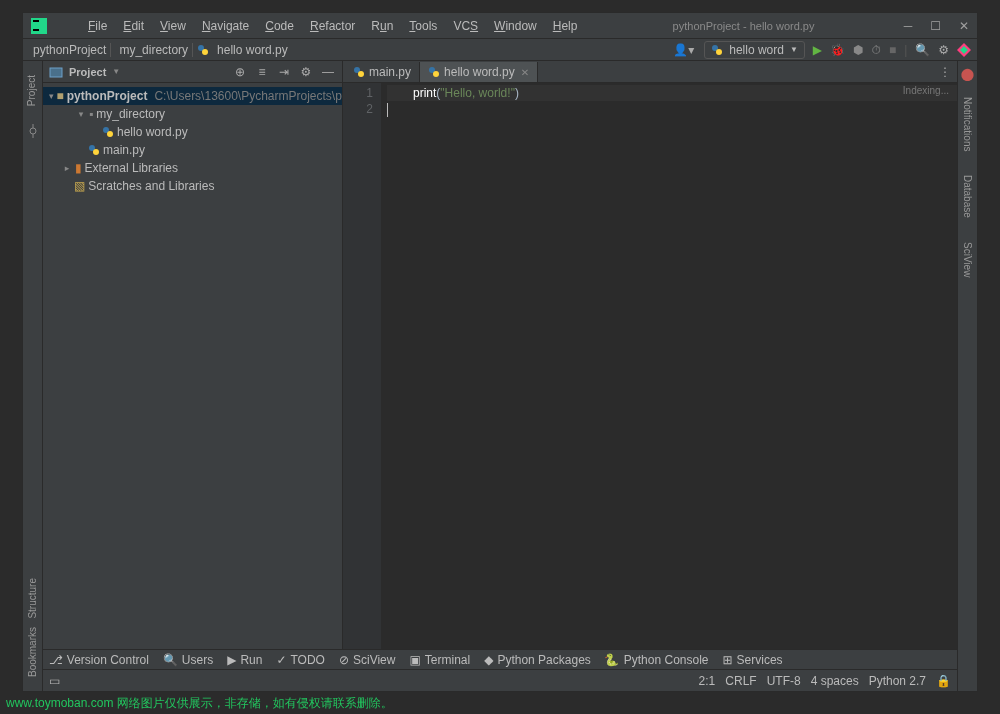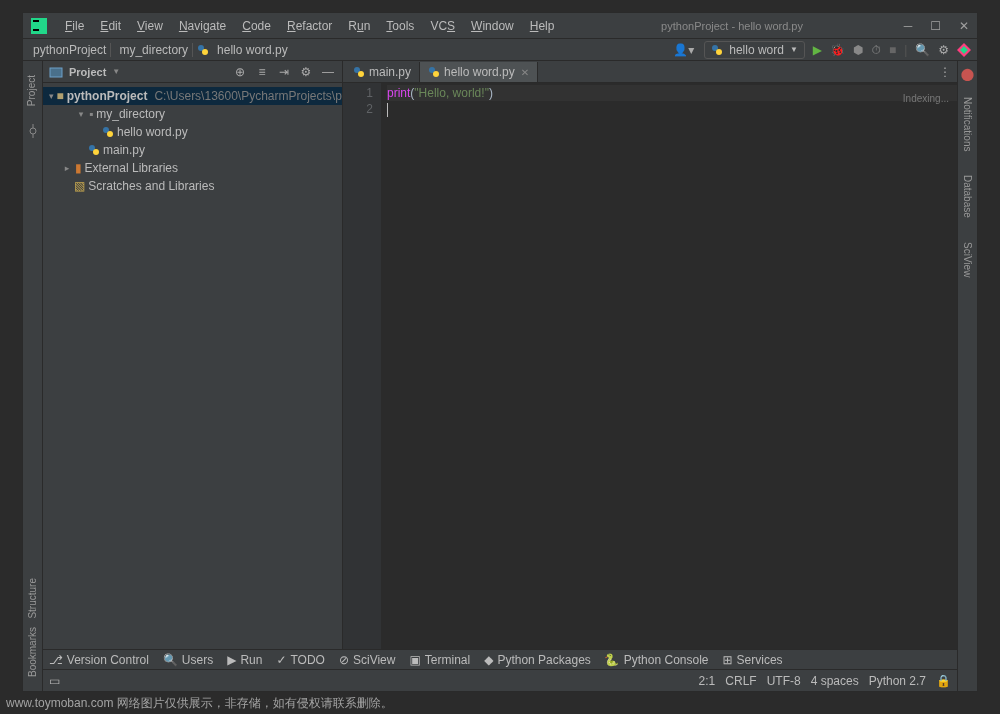--- a/index.html
+++ b/index.html
@@ -2,21 +2,21 @@
 <html><head>
 <meta charset="utf-8">
 <style>
 * { margin: 0; padding: 0; box-sizing: border-box; font-family: "Segoe UI", sans-serif; font-size: 12px; }
 body { background: #2b2b2b; color: #bbbbbb; width: 1000px; height: 714px; overflow: hidden; position: relative; }
 .ide-window { position: absolute; top: 12px; left: 22px; width: 956px; height: 680px; background: #3c3f41; border: 1px solid #2a2a2a; display: flex; flex-direction: column; }
 
 
 .titlebar { height: 26px; background: #3c3f41; display: flex; align-items: center; padding: 0 8px; gap: 12px; border-bottom: 1px solid #2a2a2a; }
 .titlebar .logo { width: 16px; height: 16px; }
-.titlebar .menu { display: flex; gap: 4px; }
+.titlebar .menu { display: flex; gap: 4px; margin-left: 23px; }
 .menuitem { padding: 2px 6px; cursor: default; }
 .menuitem u { text-decoration: underline; }
 .titlecenter { flex: 1; text-align: center; color: #8a8a8a; font-size: 11px; }
 .win-controls { display: flex; gap: 18px; color: #a0a0a0; }
 
 
 .navrow { height: 22px; background: #3c3f41; display: flex; align-items: center; padding: 0 6px; border-bottom: 1px solid #2a2a2a; }
 .breadcrumb { display: flex; gap: 4px; align-items: center; color: #bababa; font-size: 11px; }
 .breadcrumb span { padding: 0 4px; border-right: 1px solid #555; }
 .nav-spacer { flex: 1; }
@@ -56,43 +56,43 @@
 .tabbar { height: 22px; background: #3c3f41; display: flex; align-items: flex-end; padding-left: 2px; border-bottom: 1px solid #2a2a2a; position: relative; }
 .etab { height: 20px; display: flex; align-items: center; gap: 4px; padding: 0 8px; font-size: 11px; color: #bbb; border-right: 1px solid #2a2a2a; }
 .etab.active { background: #4e5254; }
 .etab .close { color: #888; margin-left: 2px; font-size: 10px; }
 .tab-more { position: absolute; right: 6px; top: 4px; color: #aaa; }
 
 .code-area { flex: 1; display: flex; position: relative; font-family: "Consolas","Courier New",monospace; font-size: 12px; }
 .gutter { width: 38px; background: #313335; text-align: right; padding: 2px 8px 0 0; color: #606366; line-height: 16px; }
 .code { flex: 1; padding: 2px 0 0 6px; line-height: 16px; }
 .code .ln1 { background: #323232; }
-.tok-fn { color: #d946ef; }
+.tok-fn { color: #ffffff; margin-left: 26px; }
 .tok-str { color: #6a8759; }
 .tok-p { color: #a9b7c6; }
 .cursor { border-left: 1px solid #bbb; display: inline-block; height: 14px; vertical-align: middle; }
-.indexing { position: absolute; top: 2px; right: 8px; color: #777; font-size: 10px; margin-top: 8px; }
+.indexing { position: absolute; top: 2px; right: 8px; color: #777; font-size: 10px; }
 
 
 .bottom-tabs { height: 20px; background: #3c3f41; border-top: 1px solid #2a2a2a; display: flex; align-items: center; padding: 0 6px; gap: 14px; font-size: 11px; color: #bbb; }
 .btab { display: flex; align-items: center; gap: 4px; cursor: default; }
 
 
 .status { height: 22px; background: #3c3f41; border-top: 1px solid #2a2a2a; display: flex; align-items: center; padding: 0 6px; gap: 10px; font-size: 11px; }
 .status .msg { color: #bbb; }
 .status .spacer { flex: 1; }
 .scan-box { border: 1px solid #3fa33f; border-radius: 10px; padding: 1px 8px; display: flex; align-items: center; gap: 6px; }
 .progress { width: 100px; height: 4px; background: #555; position: relative; }
 .progress::after { content: ""; position: absolute; left: 0; top: 0; height: 100%; width: 65%; background: #888; }
 .show-all { color: #5394ec; cursor: default; }
 .lock { color: #aaa; }
 
 svg { flex-shrink: 0; }
 
-.watermark { position: absolute; bottom: 2px; left: 6px; color: #a3a3a3; font-size: 12px; font-family: SimSun, sans-serif; }
+.watermark { position: absolute; bottom: 2px; left: 6px; color: #22c55e; font-size: 12px; font-family: SimSun, sans-serif; }
 </style>
 </head>
 <body>
 
 <div class="ide-window">
 
   <div class="titlebar">
     <svg class="logo" viewBox="0 0 16 16">
         <rect width="16" height="16" fill="#21d789"></rect>
         <rect x="2" y="2" width="6" height="2" fill="#000"></rect>

